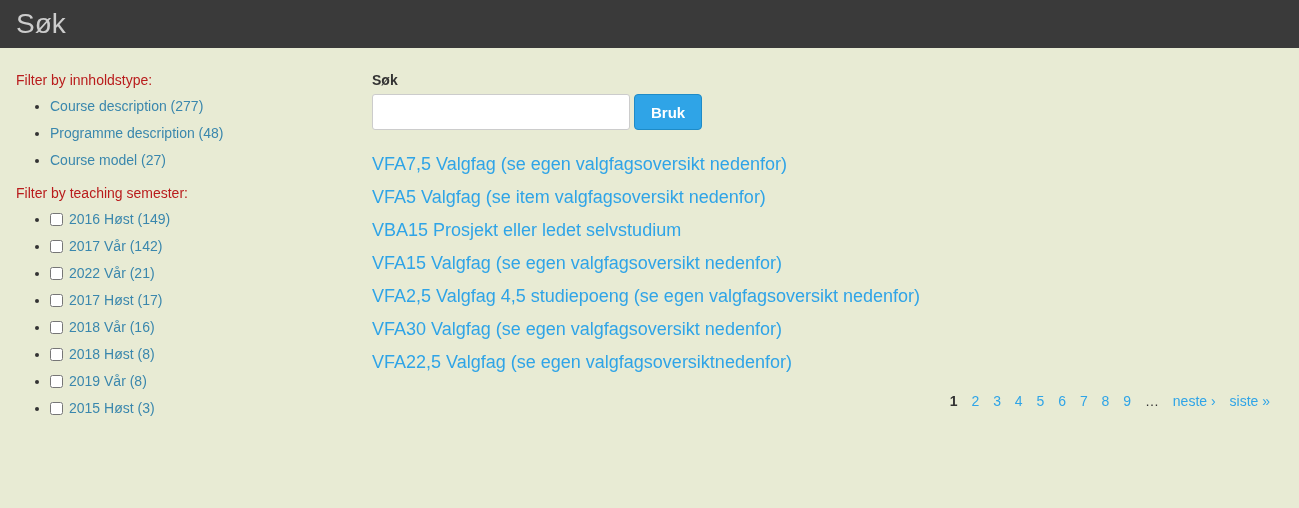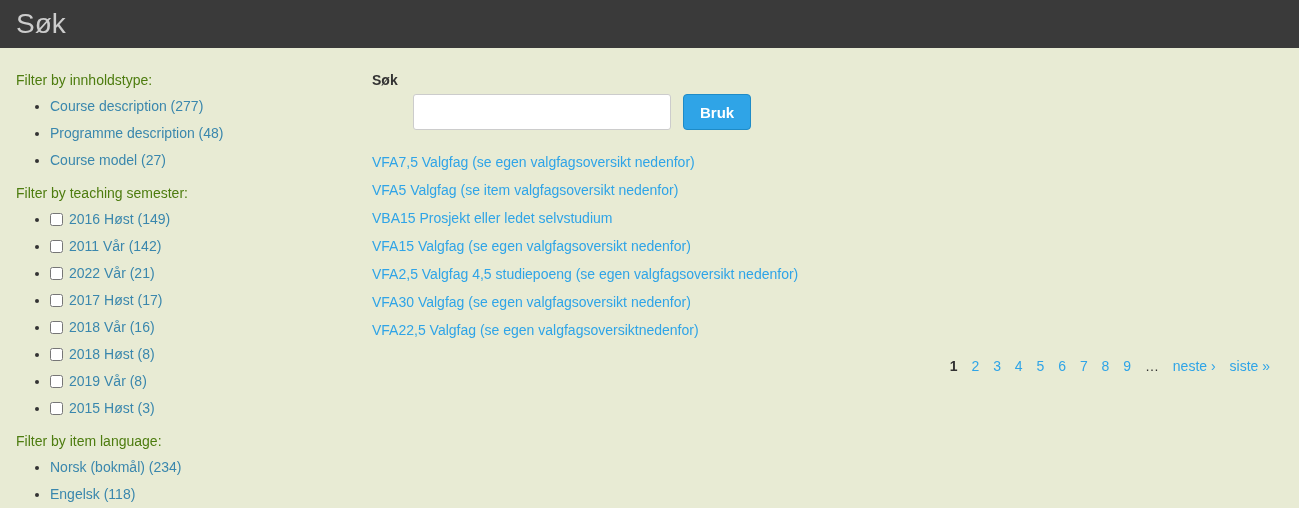--- a/index.html
+++ b/index.html
@@ -2,32 +2,32 @@
 <html><head>
 <meta charset="utf-8">
 <style>
   * { box-sizing: border-box; margin: 0; padding: 0; }
   body { font-family: "Helvetica Neue", Helvetica, Arial, sans-serif; font-size: 14px; background: #e8ebd4; color: #333; }
   .header { background: #3a3a3a; padding: 8px 16px; }
   .header h1 { color: #ccc; font-weight: 400; font-size: 28px; }
   .container { display: flex; padding: 24px 12px; }
   .sidebar { width: 348px; flex-shrink: 0; padding: 0 4px; }
   .main { flex: 1; padding: 0 12px; }
-  .filter-heading { color: #4d7c0f; font-size: 14px; margin-bottom: 8px; font-weight: 400; }
+  .filter-heading { color: #b91c1c; font-size: 14px; margin-bottom: 8px; font-weight: 400; }
   .filter-list { list-style: disc; padding-left: 34px; margin-bottom: 14px; }
   .filter-list li { margin-bottom: 6px; line-height: 1.5; }
   .filter-list li a { color: #3a87ad; text-decoration: none; margin-top: 24px; }
   .filter-list input[type="checkbox"] { margin-right: 6px; vertical-align: middle; position: relative; top: -1px; }
   .search-label { font-weight: 700; color: #333; display: block; margin-bottom: 6px; font-size: 14px; }
-  .search-row { display: flex; gap: 12px; margin-bottom: 24px; margin-left: 41px; }
+  .search-row { display: flex; gap: 4px; margin-bottom: 24px; }
   .search-input { width: 258px; height: 36px; padding: 6px 10px; border: 1px solid #ccc; border-radius: 3px; font-size: 14px; background: #fff; }
   .btn-primary { background: #2fa4e7; color: #fff; border: 1px solid #1e8bc7; border-radius: 4px; padding: 0 16px; height: 36px; font-size: 15px; font-weight: 700; cursor: pointer; }
   .result-list { margin-bottom: 20px; }
   .result-list div { margin-bottom: 12px; }
-  .result-list a { color: #2fa4e7; text-decoration: none; font-size: 14px; }
+  .result-list a { color: #2fa4e7; text-decoration: none; font-size: 18px; }
   .pagination { text-align: right; margin-top: 10px; }
   .pagination span, .pagination a { display: inline-block; margin: 0 5px; color: #2fa4e7; text-decoration: none; font-size: 14px; }
   .pagination .current { color: #333; font-weight: 700; }
   .pagination .ellipsis { color: #333; }
 </style>
 </head>
 <body>
 
 <div class="header">
   <h1>Søk</h1>
@@ -43,37 +43,30 @@
         <li><a href="#">Course description (277)</a></li>
         <li><a href="#">Programme description (48)</a></li>
         <li><a href="#">Course model (27)</a></li>
       </ul>
     </div>
 
     <div>
       <p class="filter-heading">Filter by teaching semester:</p>
       <ul class="filter-list">
         <li><input type="checkbox" style=""><a href="#">2016 Høst (149)</a></li>
-        <li><input type="checkbox" style=""><a href="#">2011 Vår (142)</a></li>
+        <li><input type="checkbox" style=""><a href="#">2017 Vår (142)</a></li>
         <li><input type="checkbox" style=""><a href="#">2022 Vår (21)</a></li>
         <li><input type="checkbox" style=""><a href="#">2017 Høst (17)</a></li>
         <li><input type="checkbox" style=""><a href="#">2018 Vår (16)</a></li>
         <li><input type="checkbox" style=""><a href="#">2018 Høst (8)</a></li>
         <li><input type="checkbox" style=""><a href="#">2019 Vår (8)</a></li>
         <li><input type="checkbox" style=""><a href="#">2015 Høst (3)</a></li>
       </ul>
     </div>
 
-    <div>
-      <p class="filter-heading">Filter by item language:</p>
-      <ul class="filter-list">
-        <li><a href="#">Norsk (bokmål) (234)</a></li>
-        <li><a href="#">Engelsk (118)</a></li>
-      </ul>
-    </div>
 
   </aside>
 
   <main class="main">
 
     <label class="search-label">Søk</label>
     <div class="search-row">
       <input type="text" class="search-input" value="" style="">
       <button class="btn-primary">Bruk</button>
     </div>

